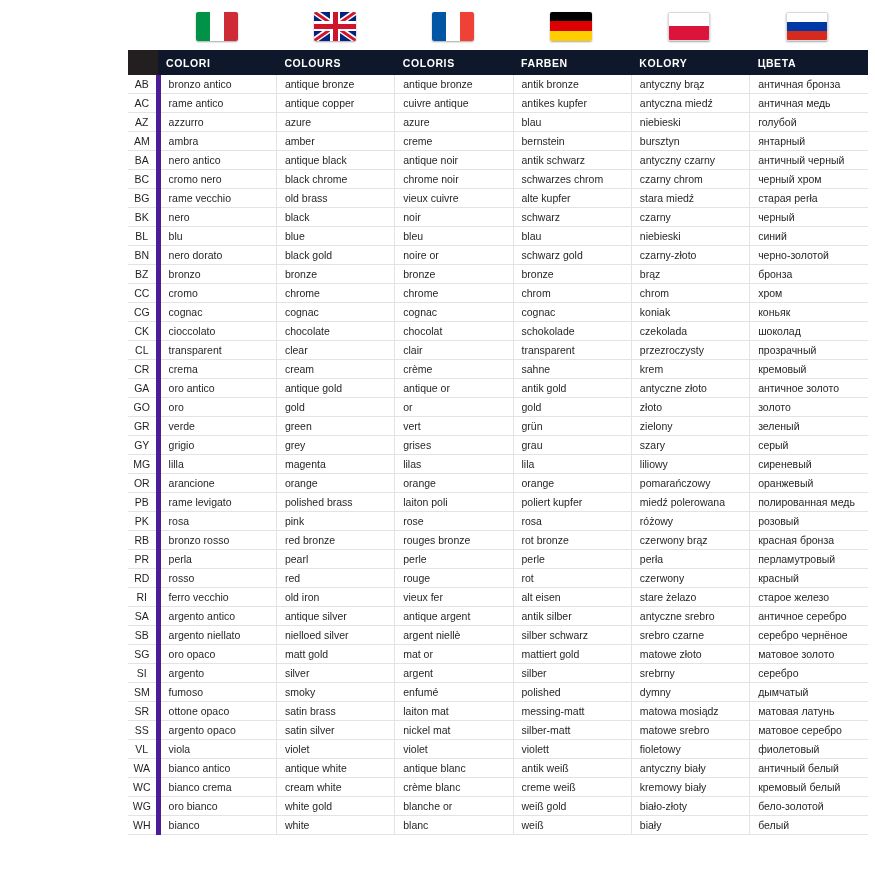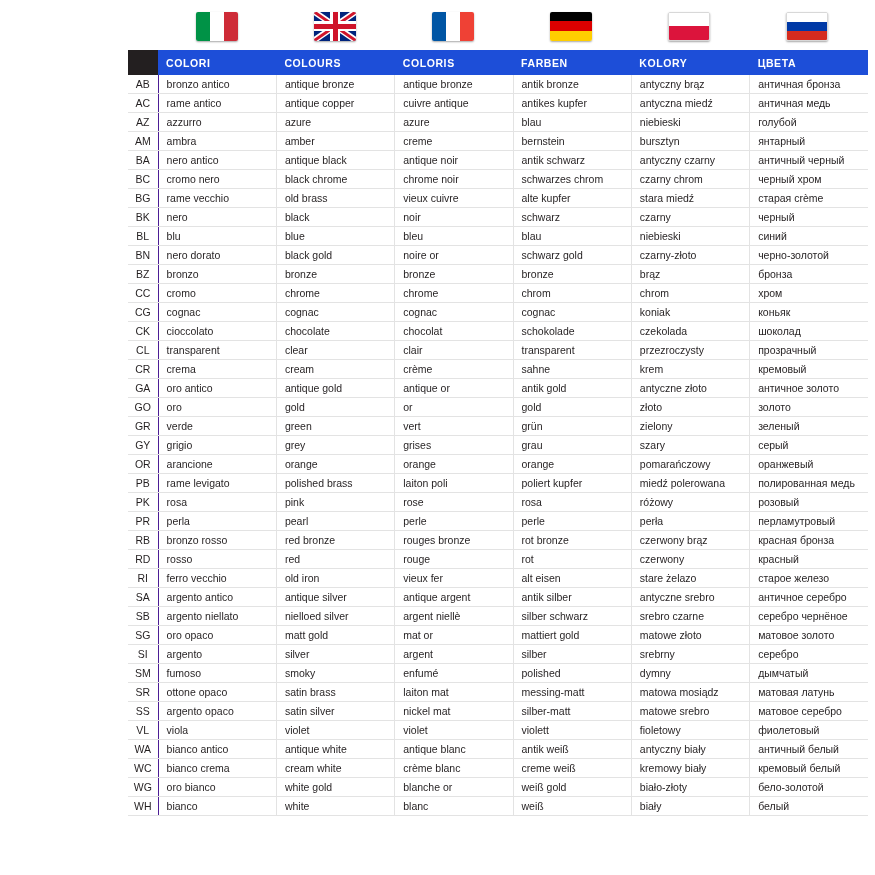--- a/index.html
+++ b/index.html
@@ -118,21 +118,21 @@
   
   table.color-table {
     border-collapse: collapse;
     table-layout: fixed;
     width: 740px;
     margin-left: 128px;
   }
   table.color-table col.c-code  { width: 30px; }
   table.color-table col.c-lang  { width: 118px; }
   thead th {
-    background: #1d4ed8;
+    background: #0f172a;
     color: #ffffff;
     font-size: 10.5px;
     font-weight: bold;
     letter-spacing: 0.6px;
     text-align: left;
     padding: 4px 0 4px 8px;
     height: 17px;
     line-height: 12px;
     border: none;
   }
@@ -149,21 +149,21 @@
     height: 12px;
     color: #231f20;
     vertical-align: middle;
     white-space: nowrap;
     overflow: hidden;
   }
   tbody td.code {
     text-align: center;
     padding-left: 0;
     color: #231f20;
-    border-right: 1px solid #4c1d95;
+    border-right: 5px solid #4c1d95;
   }
   tbody td.last { border-right: none; }
   tbody tr td:first-child { border-left: none; }
 </style>
 </head>
 <body>
 
 <div class="page">
 
   <div class="flag-row" id="flag-row">
@@ -301,21 +301,21 @@
           <td>czarny chrom</td>
           <td class="last">черный хром</td>
         </tr>
         <tr>
           <td class="code">BG</td>
           <td>rame vecchio</td>
           <td>old brass</td>
           <td>vieux cuivre</td>
           <td>alte kupfer</td>
           <td>stara miedź</td>
-          <td class="last">старая crème</td>
+          <td class="last">старая perła</td>
         </tr>
         <tr>
           <td class="code">BK</td>
           <td>nero</td>
           <td>black</td>
           <td>noir</td>
           <td>schwarz</td>
           <td>czarny</td>
           <td class="last">черный</td>
         </tr>
@@ -421,20 +421,29 @@
         <tr>
           <td class="code">GY</td>
           <td>grigio</td>
           <td>grey</td>
           <td>grises</td>
           <td>grau</td>
           <td>szary</td>
           <td class="last">серый</td>
         </tr>
         <tr>
+          <td class="code">MG</td>
+          <td>lilla</td>
+          <td>magenta</td>
+          <td>lilas</td>
+          <td>lila</td>
+          <td>liliowy</td>
+          <td class="last">сиреневый</td>
+        </tr>
+        <tr>
           <td class="code">OR</td>
           <td>arancione</td>
           <td>orange</td>
           <td>orange</td>
           <td>orange</td>
           <td>pomarańczowy</td>
           <td class="last">оранжевый</td>
         </tr>
         <tr>
           <td class="code">PB</td>
@@ -448,38 +457,38 @@
         <tr>
           <td class="code">PK</td>
           <td>rosa</td>
           <td>pink</td>
           <td>rose</td>
           <td>rosa</td>
           <td>różowy</td>
           <td class="last">розовый</td>
         </tr>
         <tr>
+          <td class="code">RB</td>
+          <td>bronzo rosso</td>
+          <td>red bronze</td>
+          <td>rouges bronze</td>
+          <td>rot bronze</td>
+          <td>czerwony brąz</td>
+          <td class="last">красная бронза</td>
+        </tr>
+        <tr>
           <td class="code">PR</td>
           <td>perla</td>
           <td>pearl</td>
           <td>perle</td>
           <td>perle</td>
           <td>perła</td>
           <td class="last">перламутровый</td>
         </tr>
         <tr>
-          <td class="code">RB</td>
-          <td>bronzo rosso</td>
-          <td>red bronze</td>
-          <td>rouges bronze</td>
-          <td>rot bronze</td>
-          <td>czerwony brąz</td>
-          <td class="last">красная бронза</td>
-        </tr>
-        <tr>
           <td class="code">RD</td>
           <td>rosso</td>
           <td>red</td>
           <td>rouge</td>
           <td>rot</td>
           <td>czerwony</td>
           <td class="last">красный</td>
         </tr>
         <tr>
           <td class="code">RI</td>

